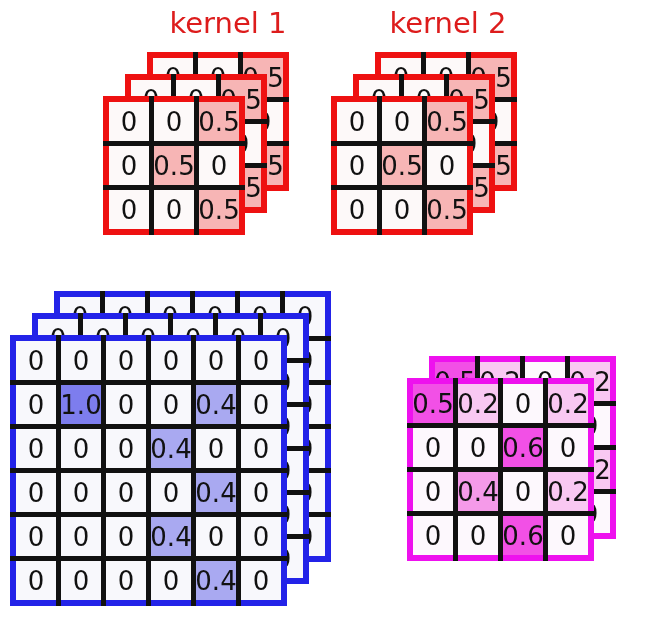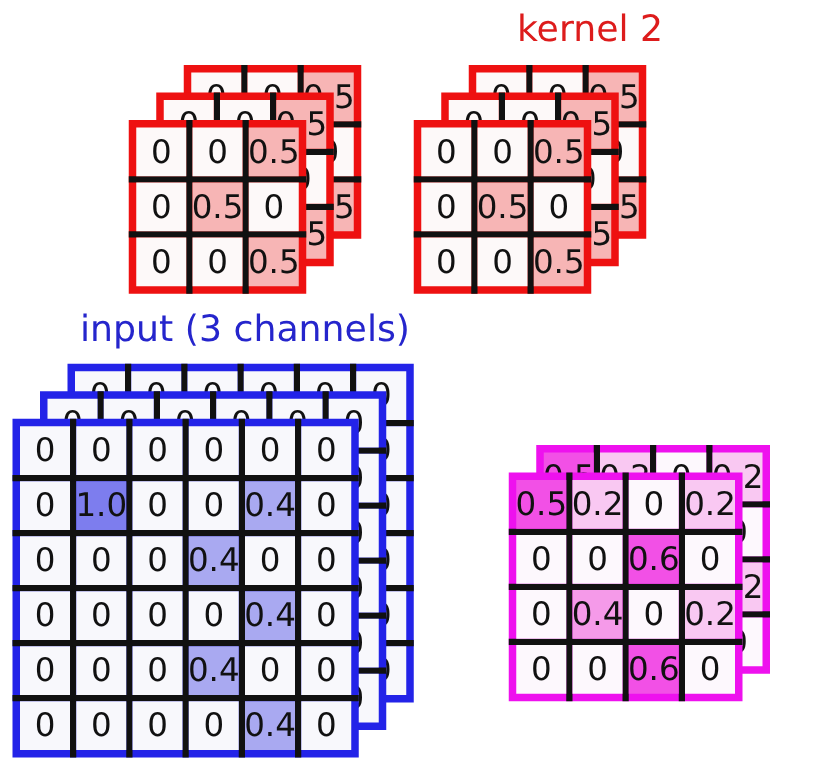--- a/index.html
+++ b/index.html
@@ -43,20 +43,21 @@
     line-height: 1;
     white-space: nowrap;
   }
 </style>
 </head>
 <body>
 
 <div class="canvas">
 
   <div class="group">
+    <div class="title" style="left: 228px; top: 8px; color: rgb(221, 28, 28);">kernel 1</div>
   <div class="matrix" style="left: 147px; top: 52px; width: 142px; height: 139px; background: rgb(238, 17, 17);">
         <div class="gridbar" style="left: 46px; top: 0px; width: 5px; height: 139px; background: rgb(17, 17, 17);"></div>
         <div class="gridbar" style="left: 91px; top: 0px; width: 5px; height: 139px; background: rgb(17, 17, 17);"></div>
         <div class="gridbar" style="top: 45px; left: 0px; height: 5px; width: 142px; background: rgb(17, 17, 17);"></div>
         <div class="gridbar" style="top: 89px; left: 0px; height: 5px; width: 142px; background: rgb(17, 17, 17);"></div>
         <div class="cell" style="left: 6px; top: 6px; width: 40px; height: 39px; background: rgb(253, 249, 249); color: rgb(17, 17, 17);">0</div>
         <div class="cell" style="left: 51px; top: 6px; width: 40px; height: 39px; background: rgb(253, 249, 249); color: rgb(17, 17, 17);">0</div>
         <div class="cell" style="left: 96px; top: 6px; width: 40px; height: 39px; background: rgb(247, 181, 181); color: rgb(17, 17, 17);">0.5</div>
         <div class="cell" style="left: 6px; top: 50px; width: 40px; height: 39px; background: rgb(253, 249, 249); color: rgb(17, 17, 17);">0</div>
         <div class="cell" style="left: 51px; top: 50px; width: 40px; height: 39px; background: rgb(247, 181, 181); color: rgb(17, 17, 17);">0.5</div>
@@ -91,21 +92,21 @@
         <div class="cell" style="left: 6px; top: 50px; width: 40px; height: 39px; background: rgb(253, 249, 249); color: rgb(17, 17, 17);">0</div>
         <div class="cell" style="left: 51px; top: 50px; width: 40px; height: 39px; background: rgb(247, 181, 181); color: rgb(17, 17, 17);">0.5</div>
         <div class="cell" style="left: 96px; top: 50px; width: 40px; height: 39px; background: rgb(253, 249, 249); color: rgb(17, 17, 17);">0</div>
         <div class="cell" style="left: 6px; top: 94px; width: 40px; height: 39px; background: rgb(253, 249, 249); color: rgb(17, 17, 17);">0</div>
         <div class="cell" style="left: 51px; top: 94px; width: 40px; height: 39px; background: rgb(253, 249, 249); color: rgb(17, 17, 17);">0</div>
         <div class="cell" style="left: 96px; top: 94px; width: 40px; height: 39px; background: rgb(247, 181, 181); color: rgb(17, 17, 17);">0.5</div>
       </div>
     </div>
 
   <div class="group">
-    <div class="title" style="left: 472px; top: 8px; color: rgb(221, 28, 28);">kernel 2</div>
+    <div class="title" style="left: 448px; top: 8px; color: rgb(221, 28, 28);">kernel 2</div>
   <div class="matrix" style="left: 375px; top: 52px; width: 142px; height: 139px; background: rgb(238, 17, 17);">
         <div class="gridbar" style="left: 46px; top: 0px; width: 5px; height: 139px; background: rgb(17, 17, 17);"></div>
         <div class="gridbar" style="left: 91px; top: 0px; width: 5px; height: 139px; background: rgb(17, 17, 17);"></div>
         <div class="gridbar" style="top: 45px; left: 0px; height: 5px; width: 142px; background: rgb(17, 17, 17);"></div>
         <div class="gridbar" style="top: 89px; left: 0px; height: 5px; width: 142px; background: rgb(17, 17, 17);"></div>
         <div class="cell" style="left: 6px; top: 6px; width: 40px; height: 39px; background: rgb(253, 249, 249); color: rgb(17, 17, 17);">0</div>
         <div class="cell" style="left: 51px; top: 6px; width: 40px; height: 39px; background: rgb(253, 249, 249); color: rgb(17, 17, 17);">0</div>
         <div class="cell" style="left: 96px; top: 6px; width: 40px; height: 39px; background: rgb(247, 181, 181); color: rgb(17, 17, 17);">0.5</div>
         <div class="cell" style="left: 6px; top: 50px; width: 40px; height: 39px; background: rgb(253, 249, 249); color: rgb(17, 17, 17);">0</div>
         <div class="cell" style="left: 51px; top: 50px; width: 40px; height: 39px; background: rgb(247, 181, 181); color: rgb(17, 17, 17);">0.5</div>
@@ -140,21 +141,20 @@
         <div class="cell" style="left: 6px; top: 50px; width: 40px; height: 39px; background: rgb(253, 249, 249); color: rgb(17, 17, 17);">0</div>
         <div class="cell" style="left: 51px; top: 50px; width: 40px; height: 39px; background: rgb(247, 181, 181); color: rgb(17, 17, 17);">0.5</div>
         <div class="cell" style="left: 96px; top: 50px; width: 40px; height: 39px; background: rgb(253, 249, 249); color: rgb(17, 17, 17);">0</div>
         <div class="cell" style="left: 6px; top: 94px; width: 40px; height: 39px; background: rgb(253, 249, 249); color: rgb(17, 17, 17);">0</div>
         <div class="cell" style="left: 51px; top: 94px; width: 40px; height: 39px; background: rgb(253, 249, 249); color: rgb(17, 17, 17);">0</div>
         <div class="cell" style="left: 96px; top: 94px; width: 40px; height: 39px; background: rgb(247, 181, 181); color: rgb(17, 17, 17);">0.5</div>
       </div>
     </div>
 
   <div class="group">
-    <div class="title" style="left: 196px; top: 248px; color: rgb(37, 37, 204);">input (3 channels)</div>
   <div class="matrix" style="left: 54px; top: 291px; width: 277px; height: 271px; background: rgb(35, 35, 232);">
         <div class="gridbar" style="left: 46px; top: 0px; width: 5px; height: 271px; background: rgb(17, 17, 17);"></div>
         <div class="gridbar" style="left: 91px; top: 0px; width: 5px; height: 271px; background: rgb(17, 17, 17);"></div>
         <div class="gridbar" style="left: 136px; top: 0px; width: 5px; height: 271px; background: rgb(17, 17, 17);"></div>
         <div class="gridbar" style="left: 181px; top: 0px; width: 5px; height: 271px; background: rgb(17, 17, 17);"></div>
         <div class="gridbar" style="left: 226px; top: 0px; width: 5px; height: 271px; background: rgb(17, 17, 17);"></div>
         <div class="gridbar" style="top: 45px; left: 0px; height: 5px; width: 277px; background: rgb(17, 17, 17);"></div>
         <div class="gridbar" style="top: 89px; left: 0px; height: 5px; width: 277px; background: rgb(17, 17, 17);"></div>
         <div class="gridbar" style="top: 133px; left: 0px; height: 5px; width: 277px; background: rgb(17, 17, 17);"></div>
         <div class="gridbar" style="top: 177px; left: 0px; height: 5px; width: 277px; background: rgb(17, 17, 17);"></div>

